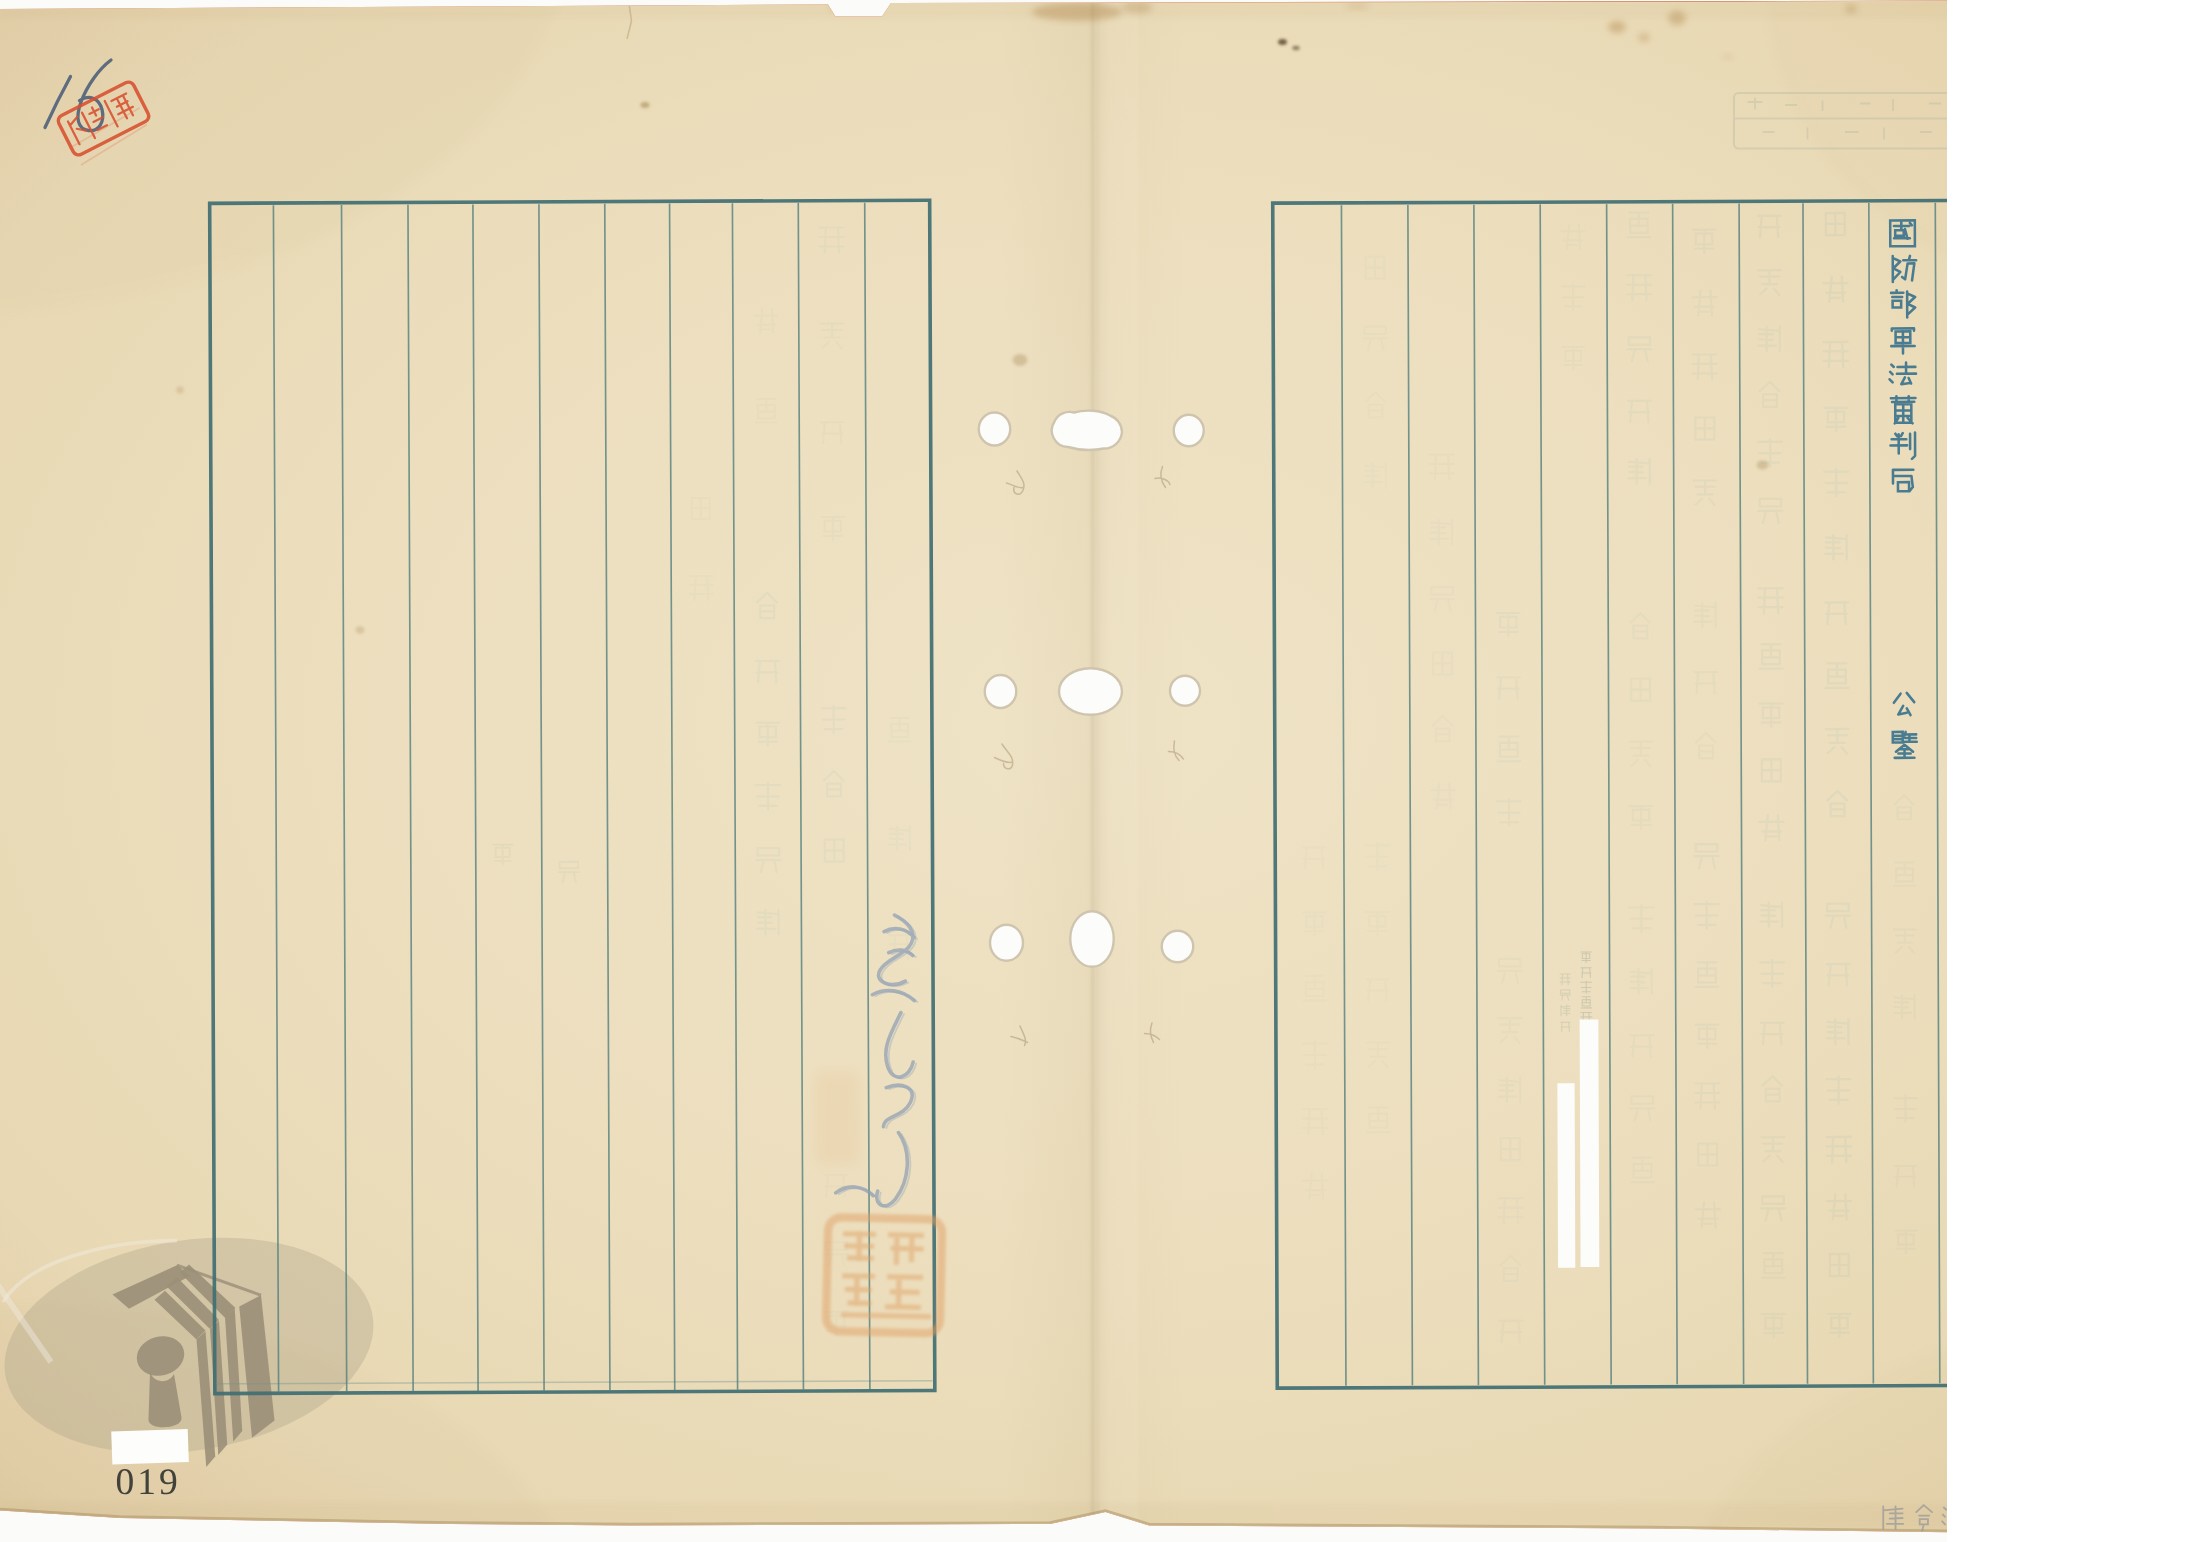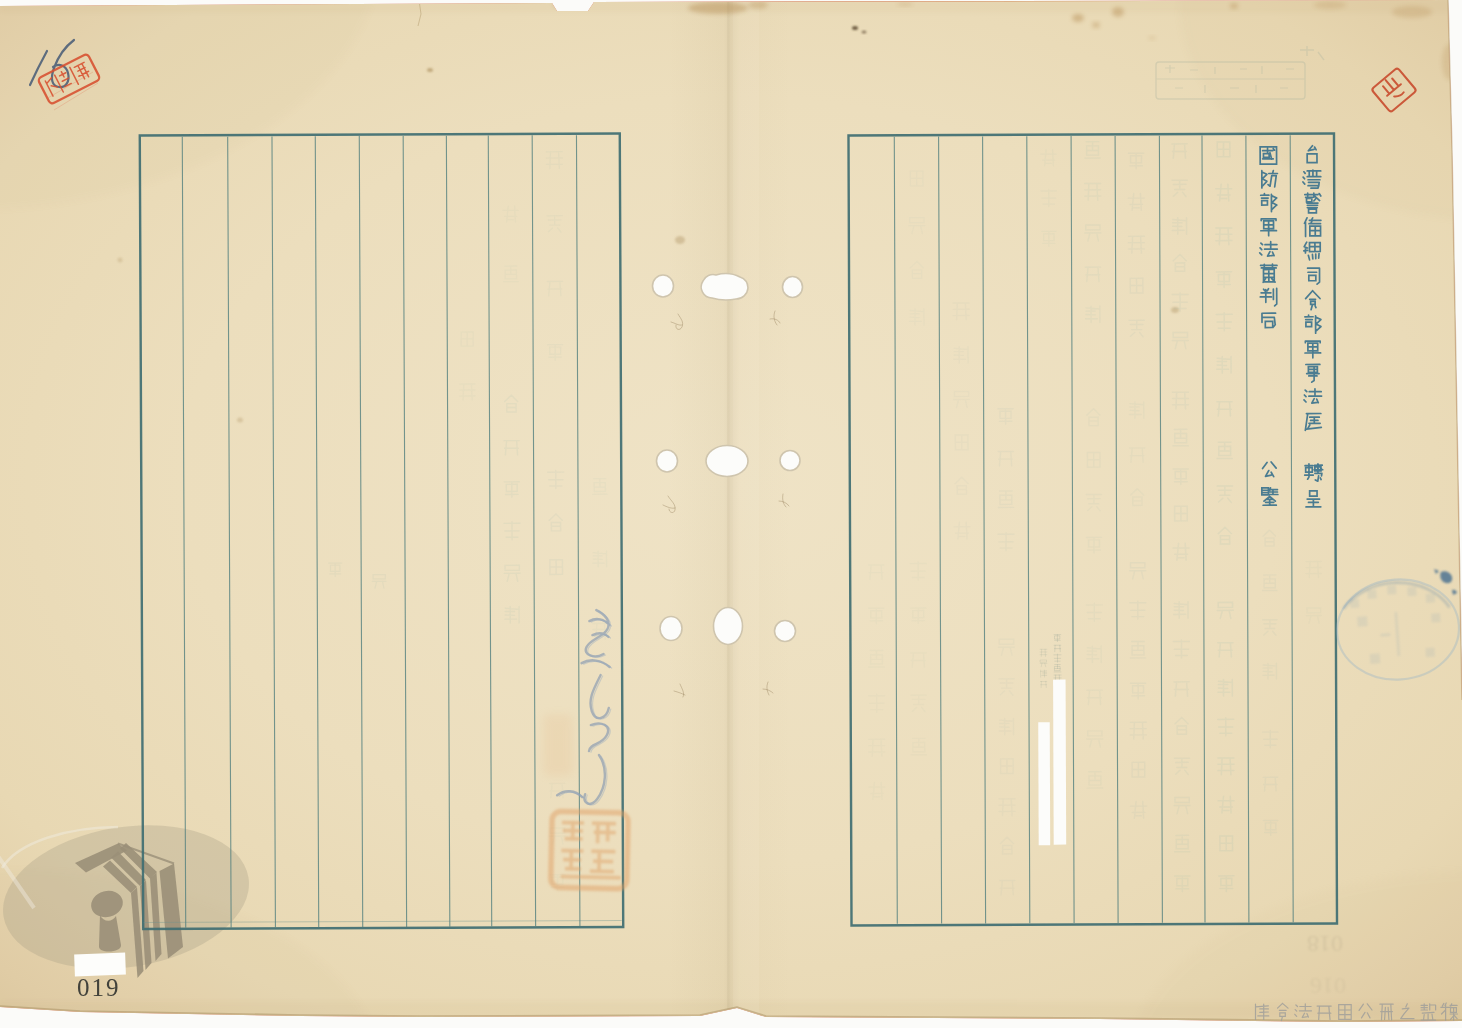--- a/index.html
+++ b/index.html
@@ -1,14 +1,14 @@
 <!DOCTYPE html>
 <html><head><meta charset="utf-8"><style>
 html,body{margin:0;padding:0;background:#ffffff;font-family:"Liberation Sans",sans-serif;}
-#scan{position:relative;width:1462px;height:1028px;overflow:hidden;background:#c2410c;}
+#scan{position:relative;width:1298px;height:1028px;overflow:hidden;background:#c2410c;}
 </style></head><body>
 <div id="scan">
 <svg width="1462" height="1028" viewBox="0 0 1462 1028">
 <defs>
 <radialGradient id="vig" cx="50%" cy="47%" r="75%">
  <stop offset="0%" stop-color="#efe3c6"></stop>
  <stop offset="50%" stop-color="#ecdebd"></stop>
  <stop offset="78%" stop-color="#e8d8b3"></stop>
  <stop offset="92%" stop-color="#e2cfa8"></stop>
  <stop offset="100%" stop-color="#dcc89f"></stop>

